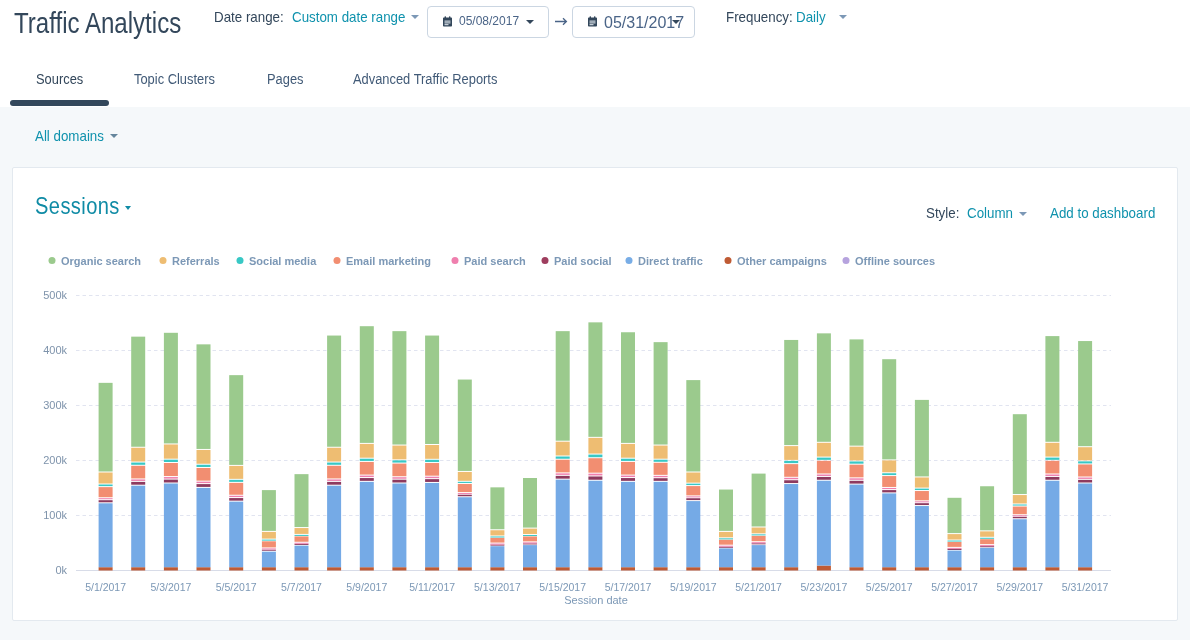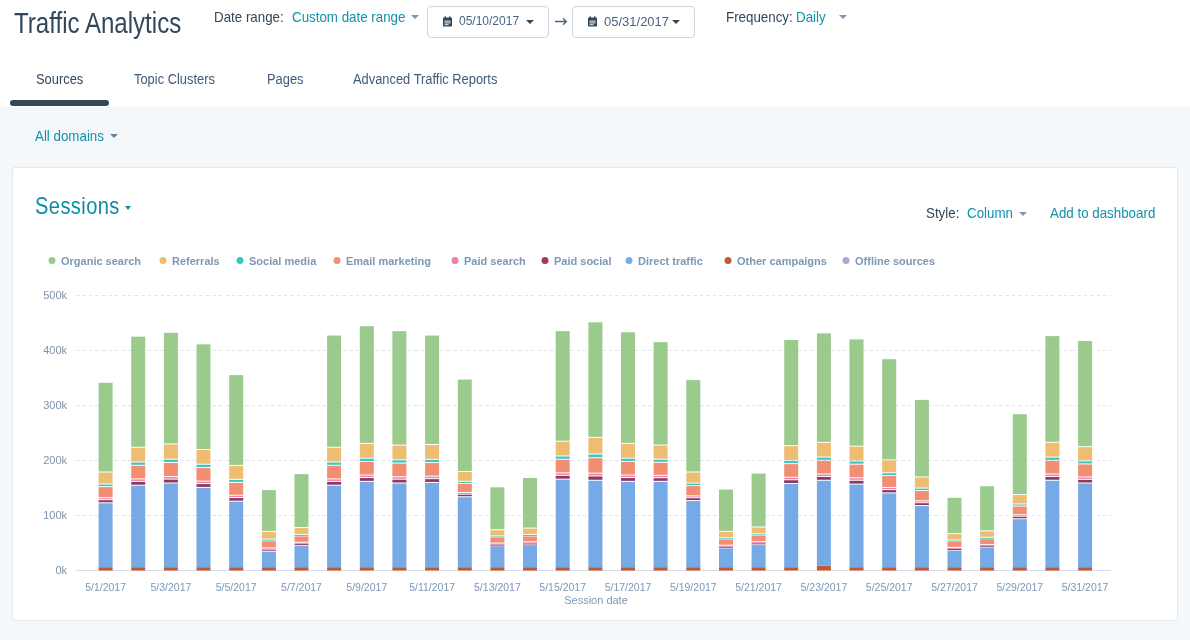--- a/index.html
+++ b/index.html
@@ -25,38 +25,38 @@
 <div class="abs" style="left:427px;top:6px;width:122px;height:32px;border:1px solid #cbd6e2;border-radius:4px;background:#fff;"></div>
 <svg class="abs" style="left:442px;top:16px;" width="11" height="11" viewBox="0 0 11 11">
     <path fill="#33475b" d="M1 2.2h9v7.6a0.8 0.8 0 0 1-0.8 0.8H1.8a0.8 0.8 0 0 1-0.8-0.8z"></path>
     <rect x="1" y="1.4" width="9" height="2" rx="0.8" fill="#33475b"></rect>
     <rect x="2.6" y="0.3" width="1.4" height="2.2" rx="0.5" fill="#33475b"></rect>
     <rect x="7" y="0.3" width="1.4" height="2.2" rx="0.5" fill="#33475b"></rect>
     <rect x="2.5" y="4.6" width="6" height="1" fill="#eaf0f6"></rect>
     <rect x="2.5" y="6.4" width="6" height="1" fill="#eaf0f6"></rect>
     <rect x="2.5" y="8.2" width="4" height="1" fill="#eaf0f6"></rect>
   </svg>
-<div class="abs" style="left:459px;top:14px;font-size:12px;color:#4a6487;">05/10/2017</div>
+<div class="abs" style="left:459px;top:14px;font-size:12px;color:#4a6487;">05/08/2017</div>
 <div class="tri" style="left:526px;top:20px;"></div>
 
 <svg class="abs" style="left:555px;top:17px;" width="13" height="9" viewBox="0 0 13 9">
     <path d="M0 4.5h11M8 1.2l3.4 3.3L8 7.8" stroke="#4a6487" stroke-width="1.3" fill="none"></path>
   </svg>
 
 <div class="abs" style="left:572px;top:6px;width:123px;height:32px;border:1px solid #cbd6e2;border-radius:4px;background:#fff;"></div>
 <svg class="abs" style="left:587px;top:16px;" width="11" height="11" viewBox="0 0 11 11">
     <path fill="#33475b" d="M1 2.2h9v7.6a0.8 0.8 0 0 1-0.8 0.8H1.8a0.8 0.8 0 0 1-0.8-0.8z"></path>
     <rect x="1" y="1.4" width="9" height="2" rx="0.8" fill="#33475b"></rect>
     <rect x="2.6" y="0.3" width="1.4" height="2.2" rx="0.5" fill="#33475b"></rect>
     <rect x="7" y="0.3" width="1.4" height="2.2" rx="0.5" fill="#33475b"></rect>
     <rect x="2.5" y="4.6" width="6" height="1" fill="#eaf0f6"></rect>
     <rect x="2.5" y="6.4" width="6" height="1" fill="#eaf0f6"></rect>
     <rect x="2.5" y="8.2" width="4" height="1" fill="#eaf0f6"></rect>
   </svg>
-<div class="abs" style="left:604px;top:14px;font-size:13px;color:#4a6487;">05/31/2017</div>
+<div class="abs" style="left:604px;top:14px;font-size:16px;color:#4a6487;">05/31/2017</div>
 <div class="tri" style="left:672px;top:20px;"></div>
 
 <div class="abs dark sx" style="left:726px;top:9px;font-size:14.5px;">Frequency:</div>
 <div class="abs teal sx" style="left:796px;top:9px;font-size:14.5px;">Daily</div>
 <div class="tri" style="left:839px;top:15px;border-top-color:#7c98b6;"></div>
 
 <div class="abs dark sx" style="left:36px;top:71px;font-size:14px;font-weight:500;">Sources</div>
 <div class="abs sx" style="left:134px;top:71px;font-size:14px;color:#415a77;">Topic Clusters</div>
 <div class="abs sx" style="left:267px;top:71px;font-size:14px;color:#415a77;">Pages</div>
 <div class="abs sx" style="left:353px;top:71px;font-size:14px;color:#415a77;">Advanced Traffic Reports</div>

